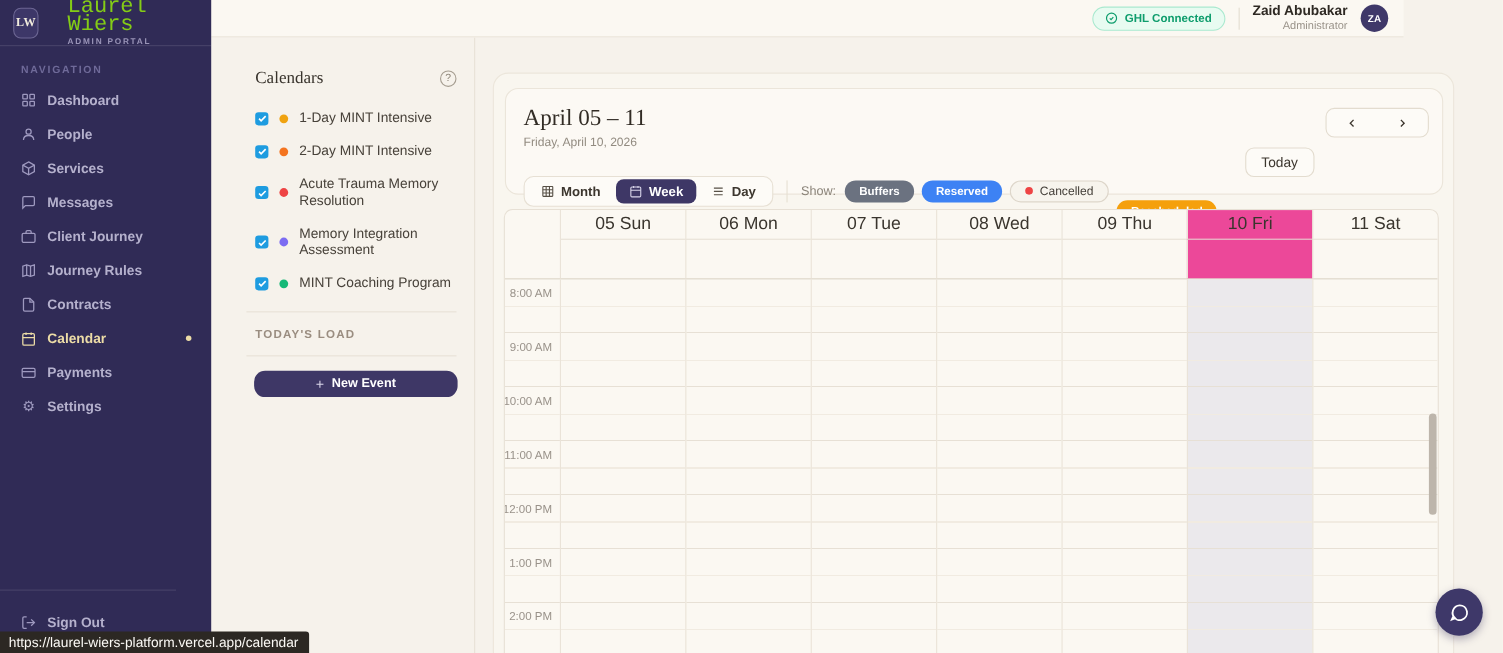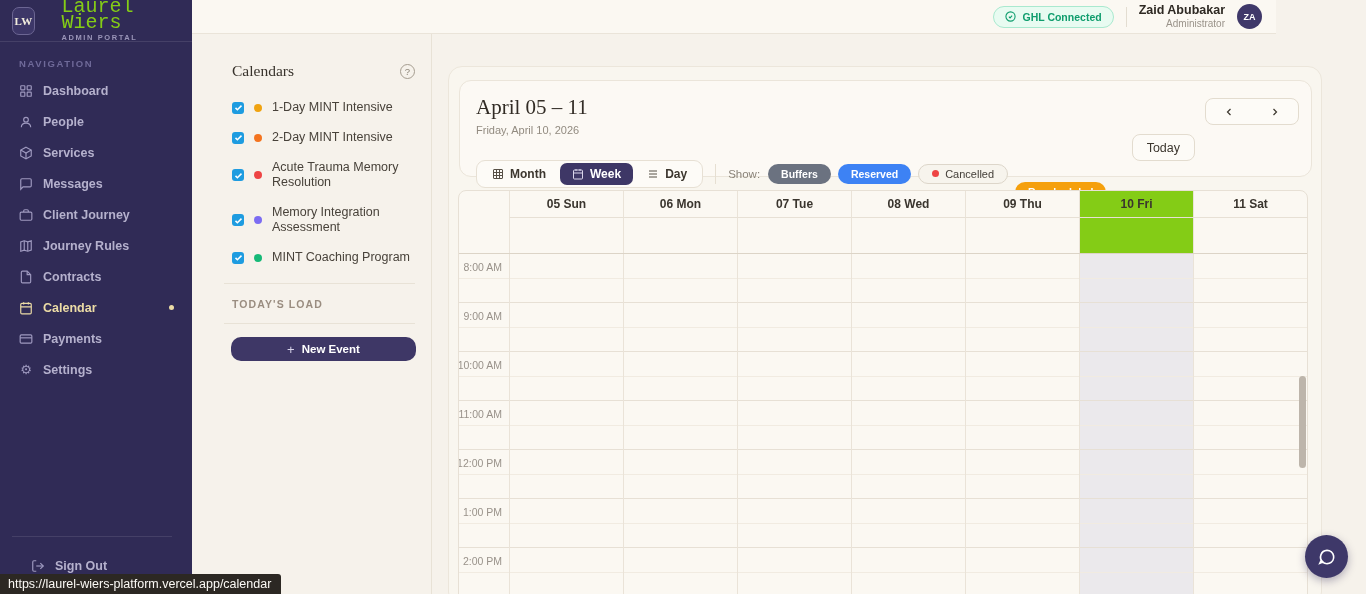--- a/index.html
+++ b/index.html
@@ -15,21 +15,21 @@
                  color:#f1ecdd; font-family:"Liberation Serif","DejaVu Serif",serif; font-size:11px; font-weight:bold;
                  display:flex; align-items:center; justify-content:center; letter-spacing:.5px; }
   .brand-name { font-family:Liberation Mono, monospace; font-size:20px; color:#84cc16; line-height:16px; }
   .brand-sub { font-size:7.5px; letter-spacing:1.6px; color:#9a95b8; font-weight:bold; margin-top:2px; }
   .nav-section-label { font-size:9.5px; letter-spacing:1.6px; color:#6f6a99; font-weight:bold; padding:16px 0 6px 19px; }
   .nav-item { display:flex; align-items:center; gap:10px; height:31px; padding-left:19px; color:#b5b1cd; font-size:12.5px; font-weight:bold; cursor:pointer; position:relative; }
   .nav-item .nicon { width:14px; height:14px; color:#9e99bf; display:flex; align-items:center; justify-content:center; font-size:13px; line-height:1; }
   .nav-item.active { color:#ecdca6; }
   .nav-item.active .nicon { color:#ecdca6; }
   .active-dot { position:absolute; right:18px; width:5px; height:5px; border-radius:50%; background:#ecdca6; }
-  .sidebar-footer { position:absolute; left:0; bottom:0; width:160px; border-top:1px solid rgba(255,255,255,.10); padding:13px 0;margin-left:12px; }
+  .sidebar-footer { position:absolute; left:0; bottom:0; width:160px; border-top:1px solid rgba(255,255,255,.10); padding:13px 0; }
 
   
   .topbar { position:absolute; left:192px; top:0; width:1084px; height:34px; background:#fbf8f2; border-bottom:1px solid #eae4d9;
             display:flex; align-items:center; justify-content:flex-end; gap:12px; padding-right:14px; z-index:4; }
   .ghl-badge { display:flex; align-items:center; gap:6px; height:22px; padding:0 11px; border-radius:11px;
                background:#e8fbf1; border:1px solid #a9e9cf; color:#0f9d6d; font-size:10.5px; font-weight:bold; cursor:pointer; }
   .top-divider { width:1px; height:20px; background:#e3ddd1; }
   .user-meta { text-align:right; line-height:13px; }
   .user-name { font-size:12.5px; font-weight:bold; color:#2e2923; }
   .user-role { font-size:10px; color:#9a938a; }
@@ -75,23 +75,23 @@
   .pager { position:absolute; right:12px; top:17px; height:27px; width:94px; background:#fdfbf7; border:1px solid #e3dccf; border-radius:8px;
            display:flex; align-items:center; }
   .pager-btn { flex:1; height:100%; display:flex; align-items:center; justify-content:center; color:#3c362e; cursor:pointer; }
 
   
   .grid-card { position:absolute; left:458px; top:190px; width:850px; height:416px; background:#fbf8f2; border:1px solid #e7e0d5; border-radius:8px 8px 0 0; overflow:hidden; }
   .grid-row { display:flex; }
   .gutter { width:50px; flex:none; position:relative; }
   .gcol { flex:1; border-left:1px solid #eae3d8; }
   .day-head-row { height:27px; }
-  .day-head-cell { display:flex; align-items:center; justify-content:center; font-size:12px; font-weight:bold; color:#3a352e; border-bottom:1px solid #e7e0d5; cursor:pointer; }
+  .day-head-cell { display:flex; align-items:center; justify-content:center; font-size:16px; font-weight:normal; color:#3a352e; border-bottom:1px solid #e7e0d5; cursor:pointer; }
   .allday-row { height:36px; border-bottom:1px solid #dcd4c7; }
-  .today-col { background:#84cc16; }
+  .today-col { background:#ec4899; }
   .grid-body { position:relative; height:352px; display:flex; }
   .grid-body .gcol, .grid-body .gutter {
     background-image:repeating-linear-gradient(to bottom,
       transparent 0 24px, #f1ebe1 24px 25px, transparent 25px 48px, #e7e0d5 48px 49px);
   }
   .grid-body .today-col { background-color:#ebe9ec; }
   .time-label { position:absolute; right:7px; font-size:10.5px; color:#99928a; white-space:nowrap; }
   .scroll-thumb { position:absolute; right:1px; top:185px; width:7px; height:92px; border-radius:4px; background:#bdb5ab; cursor:pointer; }
 
   

